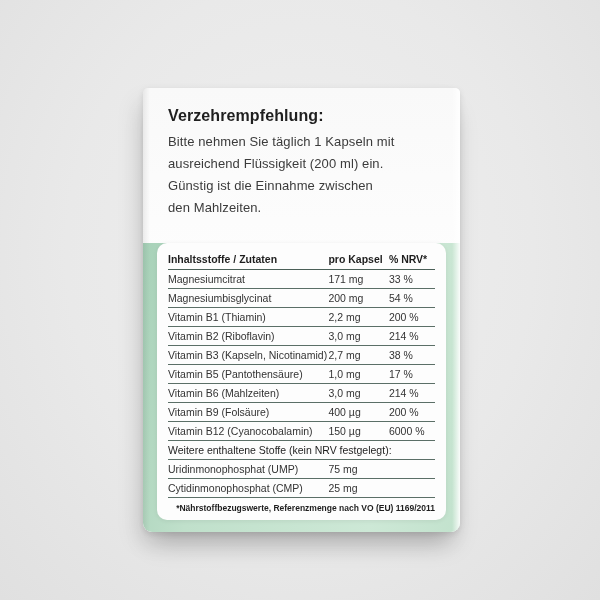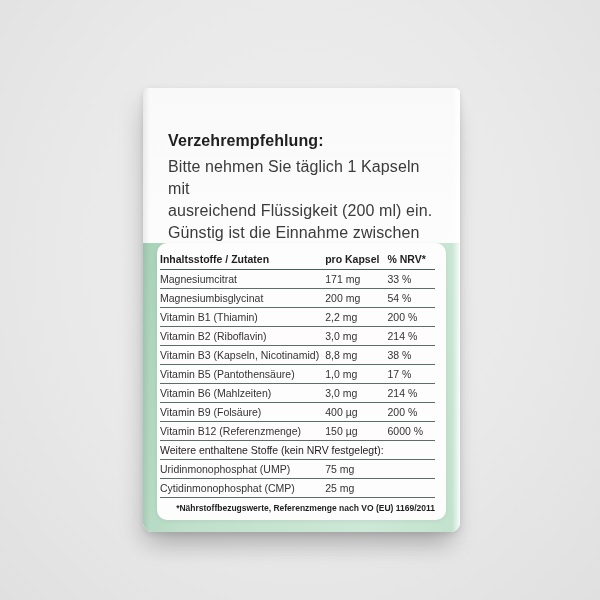--- a/index.html
+++ b/index.html
@@ -30,43 +30,43 @@
   }
   .card::after {
     content: ""; position: absolute; right: 0; top: 0; bottom: 0; width: 8px;
     background: linear-gradient(to left, rgba(255,255,255,0.9), rgba(255,255,255,0));
     z-index: 5; pointer-events: none;
   }
 
   .top-section {
     box-sizing: border-box;
     height: 155px;
-    padding: 42px 22px 0 25px;
+    padding: 17px 22px 0 25px;
     color: #2e2e2e;
   }
   .rec-title {
     font-size: 16px; font-weight: bold; color: #1f1f1f;
     line-height: 22px; margin-bottom: 4px; letter-spacing: 0.1px;
   }
   .rec-line {
-    font-size: 16px; color: #3b3b3b; line-height: 22px; letter-spacing: 0.1px;
+    font-size: 13px; color: #3b3b3b; line-height: 22px; letter-spacing: 0.1px;
   }
 
   .green-section {
     box-sizing: border-box;
     position: absolute; left: 0; top: 155px; right: 0; bottom: 0;
     background: linear-gradient(100deg, #a7d1b8 0%, #c0e0cb 25%, #cde8d6 75%, #c2e2cd 100%);
     padding: 0 14px 12px 14px;
   }
   .panel {
     box-sizing: border-box;
     width: 100%; height: 277px;
     background: #fdfdfd;
     border-radius: 10px;
-    padding: 6px 11px 0 3px;
+    padding: 6px 11px 0 11px;
     box-shadow: 0 1px 5px rgba(0,0,0,0.07);
   }
 
   .t-row {
     display: flex; align-items: center;
     height: 18px;
     border-bottom: 1px solid #5b6f67;
     font-size: 10.5px; color: #333333;
     white-space: nowrap;
   }
@@ -118,40 +118,40 @@
           <div class="c amount">2,2 mg</div>
           <div class="c nrv">200 %</div>
         </div>
         <div class="t-row">
           <div class="c name">Vitamin B2 (Riboflavin)</div>
           <div class="c amount">3,0 mg</div>
           <div class="c nrv">214 %</div>
         </div>
         <div class="t-row">
           <div class="c name">Vitamin B3 (Kapseln, Nicotinamid)</div>
-          <div class="c amount">8,8 mg</div>
+          <div class="c amount">2,7 mg</div>
           <div class="c nrv">38 %</div>
         </div>
         <div class="t-row">
           <div class="c name">Vitamin B5 (Pantothensäure)</div>
           <div class="c amount">1,0 mg</div>
           <div class="c nrv">17 %</div>
         </div>
         <div class="t-row">
           <div class="c name">Vitamin B6 (Mahlzeiten)</div>
           <div class="c amount">3,0 mg</div>
           <div class="c nrv">214 %</div>
         </div>
         <div class="t-row">
           <div class="c name">Vitamin B9 (Folsäure)</div>
           <div class="c amount">400 µg</div>
           <div class="c nrv">200 %</div>
         </div>
         <div class="t-row">
-          <div class="c name">Vitamin B12 (Referenzmenge)</div>
+          <div class="c name">Vitamin B12 (Cyanocobalamin)</div>
           <div class="c amount">150 µg</div>
           <div class="c nrv">6000 %</div>
         </div>
 
         <div class="t-row section">Weitere enthaltene Stoffe (kein NRV festgelegt):</div>
 
         <div class="t-row">
           <div class="c name">Uridinmonophosphat (UMP)</div>
           <div class="c amount">75 mg</div>
           <div class="c nrv"></div>

